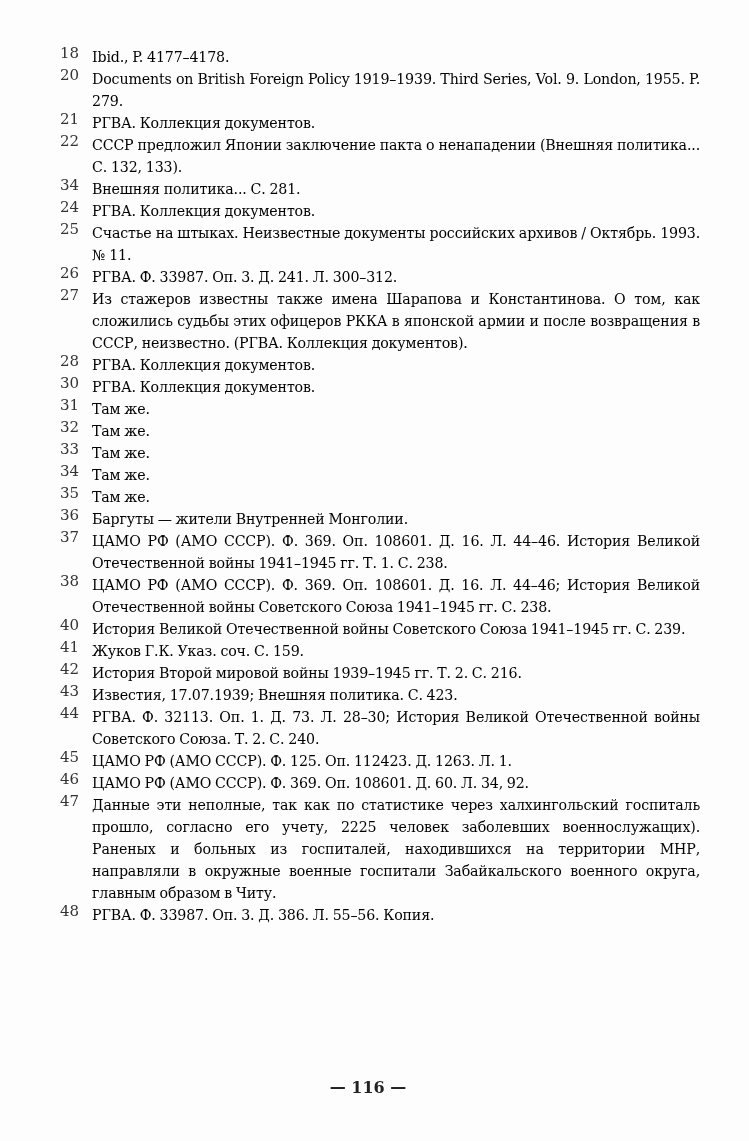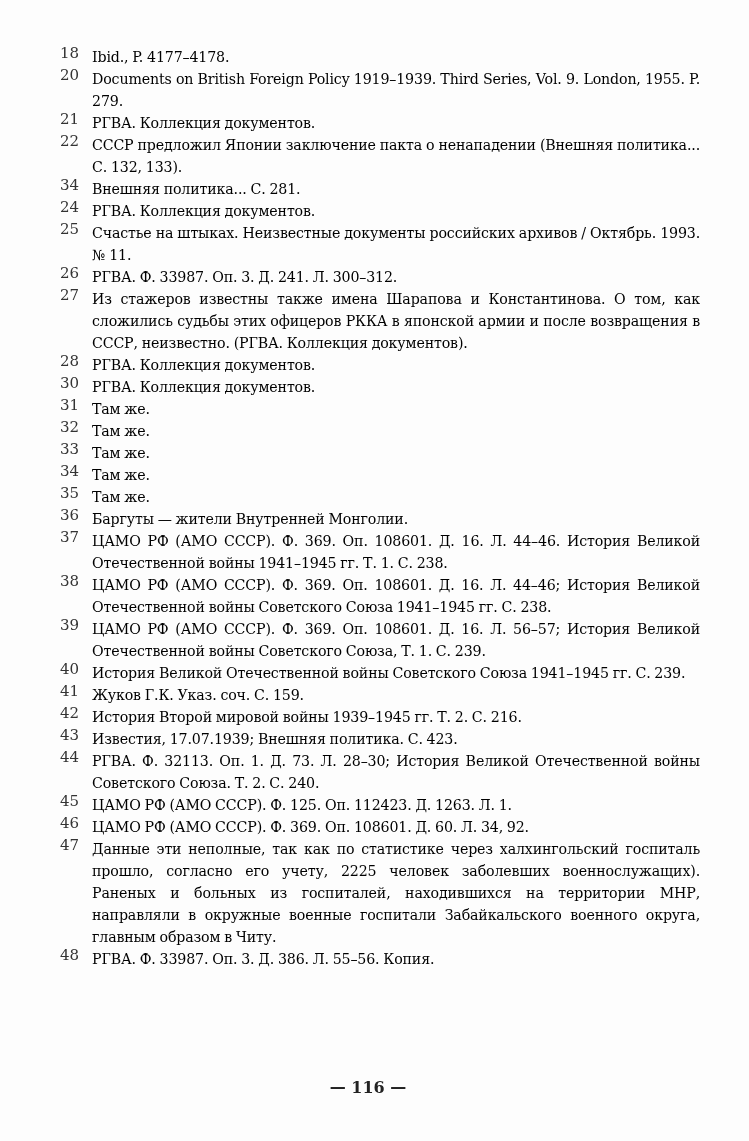--- a/index.html
+++ b/index.html
@@ -108,24 +108,20 @@
       </div>
     <div class="note">
         <span class="num">37</span>
         <span class="txt">ЦАМО РФ (АМО СССР). Ф. 369. Оп. 108601. Д. 16. Л. 44–46. История Великой Отечественной войны 1941–1945 гг. Т. 1. С. 238.</span>
       </div>
     <div class="note">
         <span class="num">38</span>
         <span class="txt">ЦАМО РФ (АМО СССР). Ф. 369. Оп. 108601. Д. 16. Л. 44–46; История Великой Отечественной войны Советского Союза 1941–1945 гг. С. 238.</span>
       </div>
     <div class="note">
-        <span class="num">39</span>
-        <span class="txt">ЦАМО РФ (АМО СССР). Ф. 369. Оп. 108601. Д. 16. Л. 56–57; История Великой Отечественной войны Советского Союза, Т. 1. С. 239.</span>
-      </div>
-    <div class="note">
         <span class="num">40</span>
         <span class="txt">История Великой Отечественной войны Советского Союза 1941–1945 гг. С. 239.</span>
       </div>
     <div class="note">
         <span class="num">41</span>
         <span class="txt">Жуков Г.К. Указ. соч. С. 159.</span>
       </div>
     <div class="note">
         <span class="num">42</span>
         <span class="txt">История Второй мировой войны 1939–1945 гг. Т. 2. С. 216.</span>

